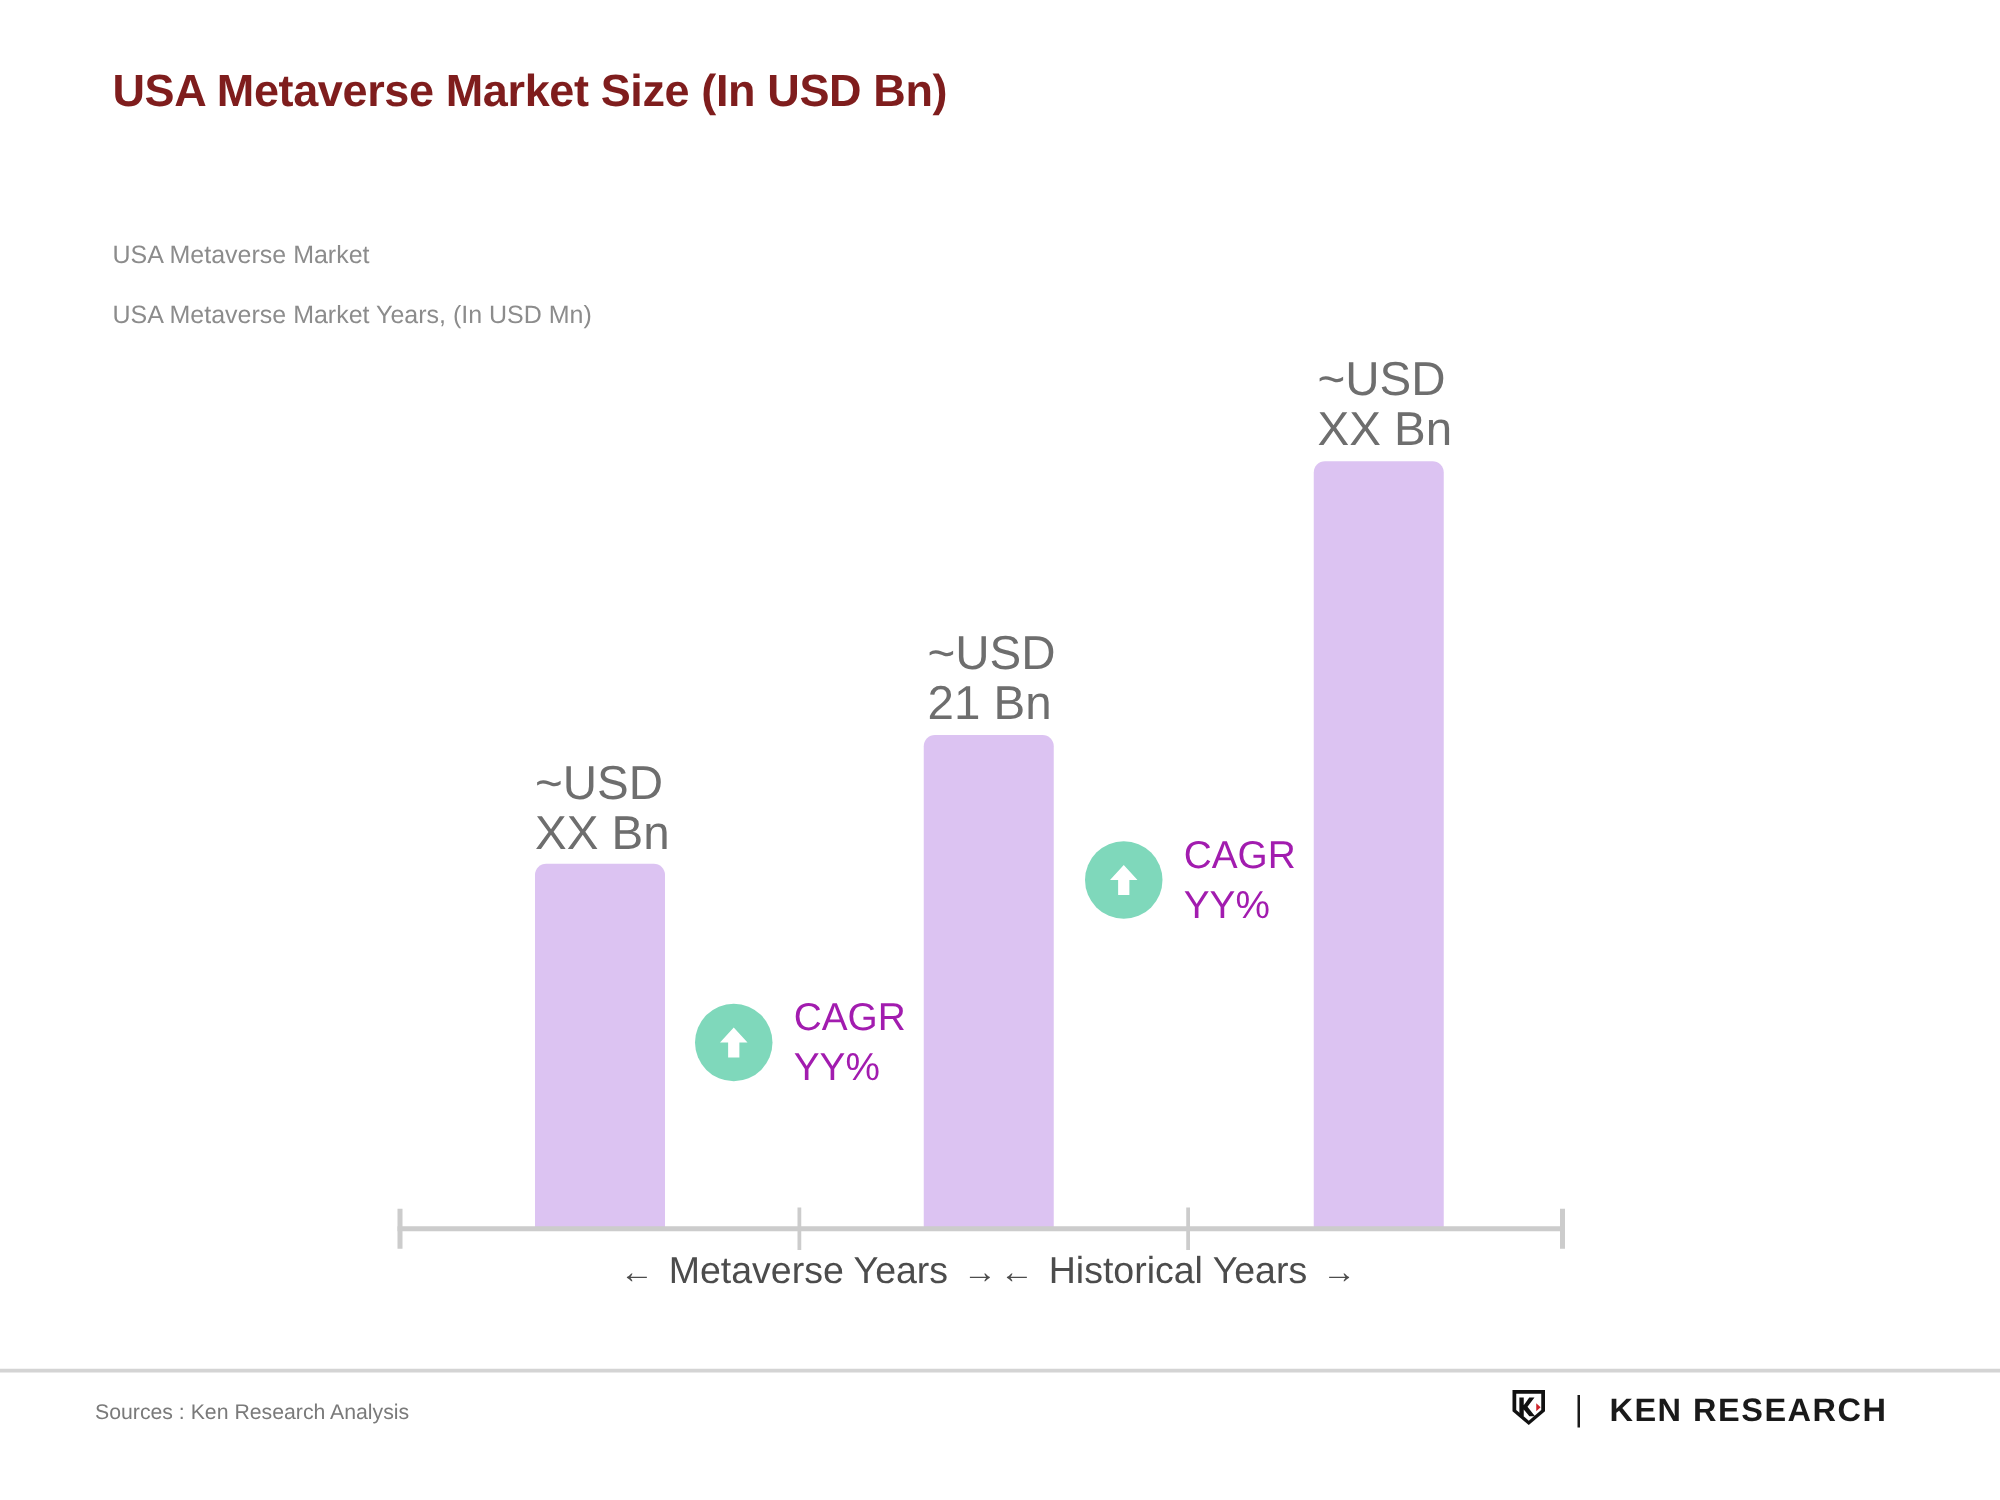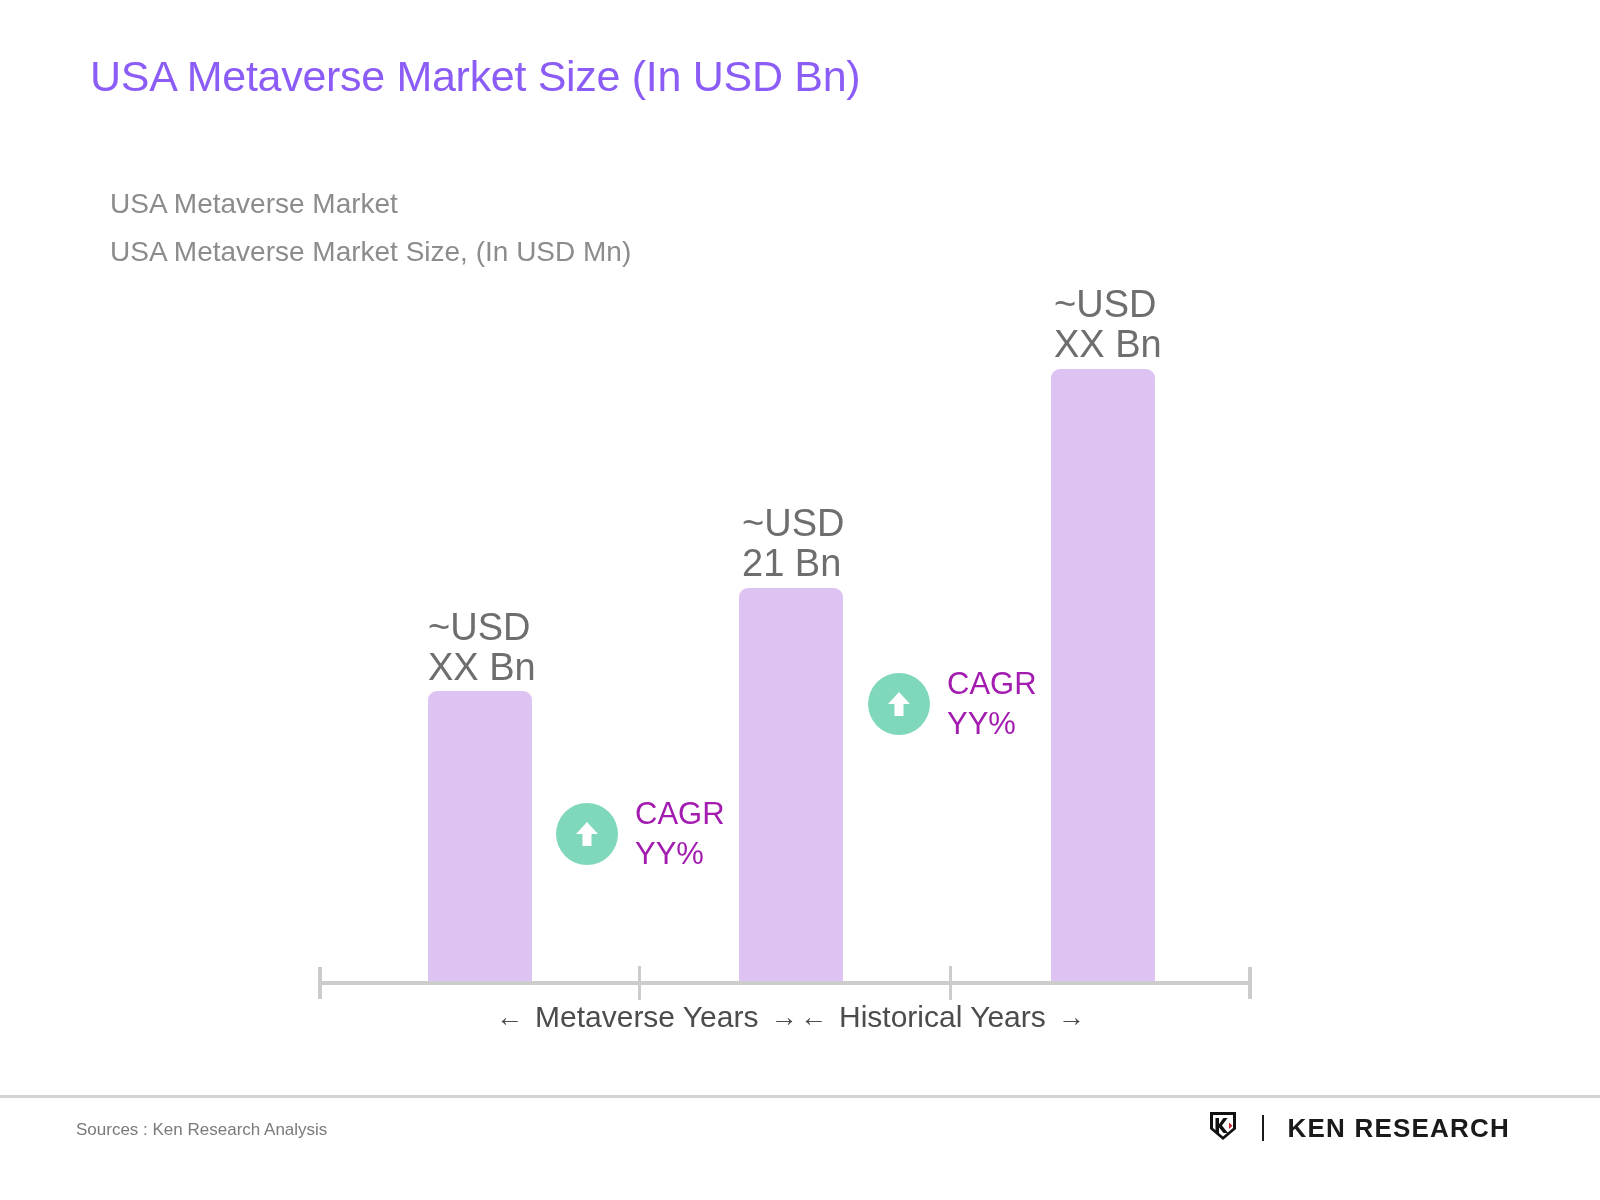--- a/index.html
+++ b/index.html
@@ -13,34 +13,33 @@
     font-family: "Liberation Sans", sans-serif;
     position: relative;
     overflow: hidden;
   }
 
   
   .page-title {
     position: absolute;
     left: 90px;
     top: 52px;
-    font-size: 43px;
-    font-weight: normal;
-    color: #8b5cf6;
+    font-size: 36px;
+    font-weight: bold;
+    color: #7f1d1d;
     letter-spacing: -0.3px;
     white-space: nowrap;
   }
   .subtitle-block {
     position: absolute;
     left: 90px;
     top: 180px;
     color: #8c8c8c;
-    font-size: 28px;
+    font-size: 20px;
     line-height: 48px;
-    margin-left: 20px;
   }
   .subtitle-line { white-space: nowrap; }
 
   
   .plot {
     position: absolute;
     left: 0;
     top: 0;
     width: 1600px;
     height: 1060px;
@@ -163,21 +162,21 @@
     background: #1a1a1a;
   }
 </style>
 </head>
 <body>
 
 <div class="page-title">USA Metaverse Market Size (In USD Bn)</div>
 
 <div class="subtitle-block">
   <div class="subtitle-line">USA Metaverse Market</div>
-  <div class="subtitle-line">USA Metaverse Market Size, (In USD Mn)</div>
+  <div class="subtitle-line">USA Metaverse Market Years, (In USD Mn)</div>
 </div>
 
 <div class="plot">
 
   <div class="bar" style="left:428px; top:691px; width:104px; height:292px;"></div>
   <div class="bar-label" style="left:428px; top:607px; width:180px;">
     <div>~USD</div>
     <div>XX Bn</div>
   </div>
 

